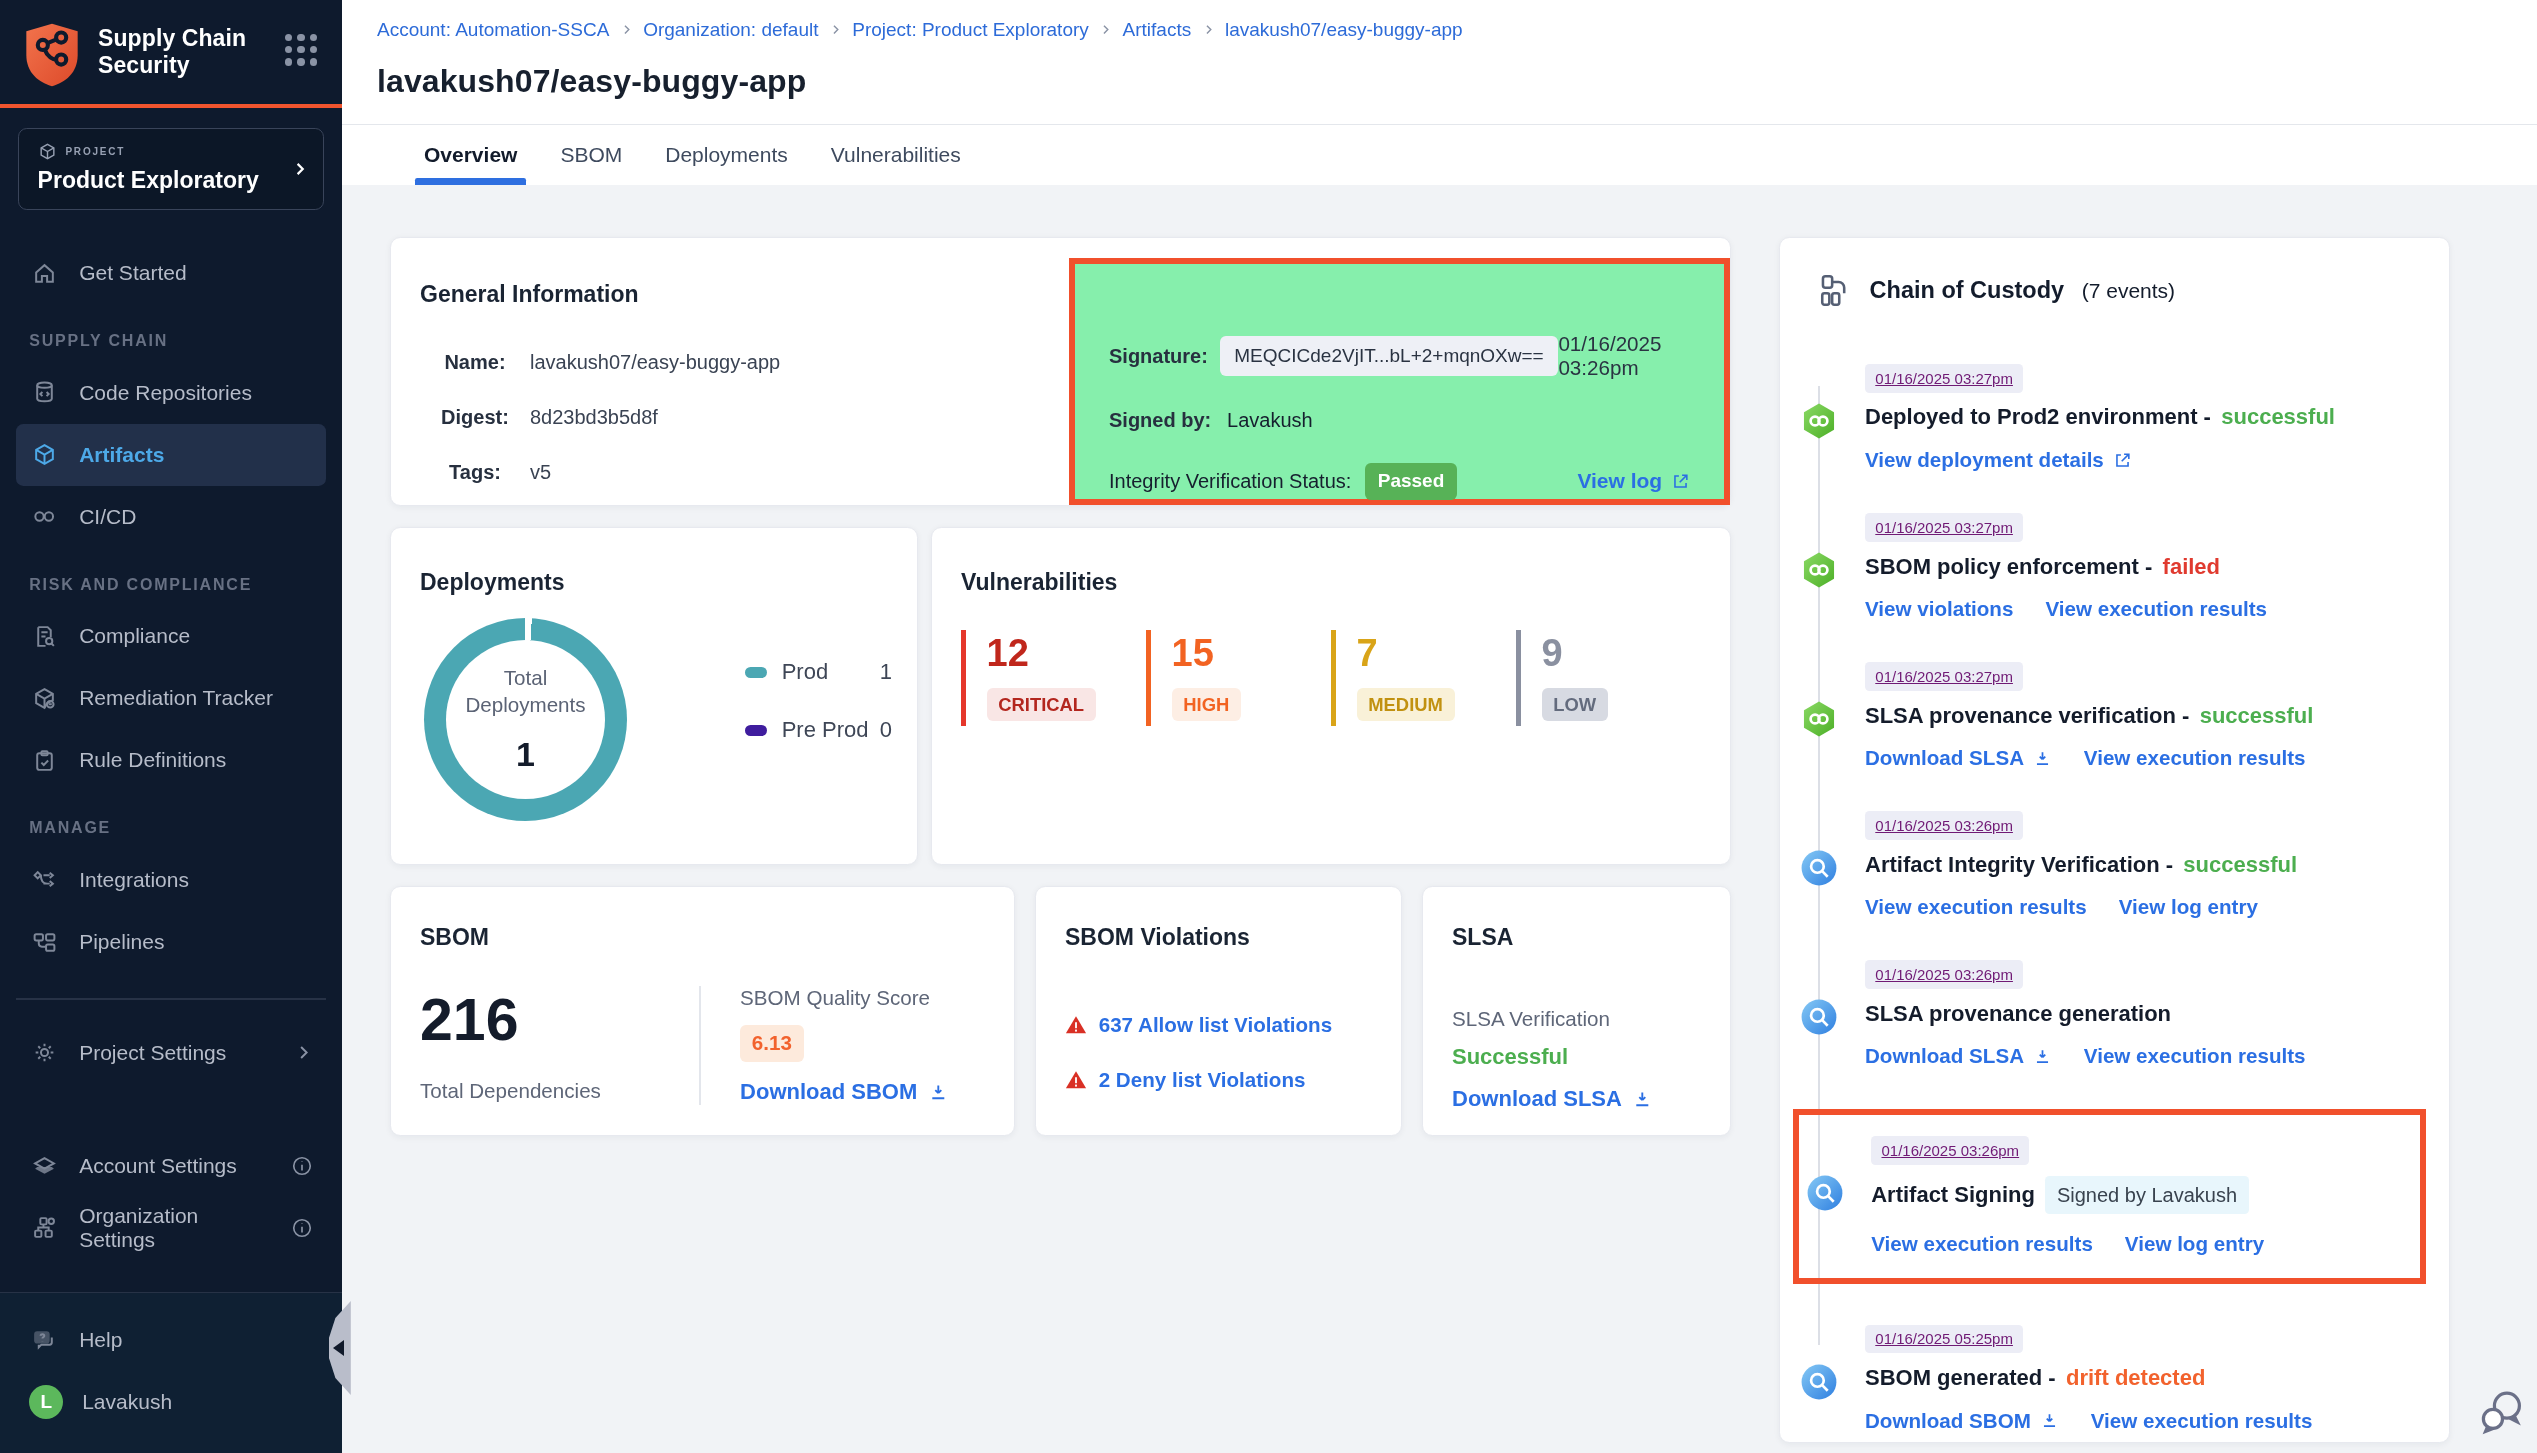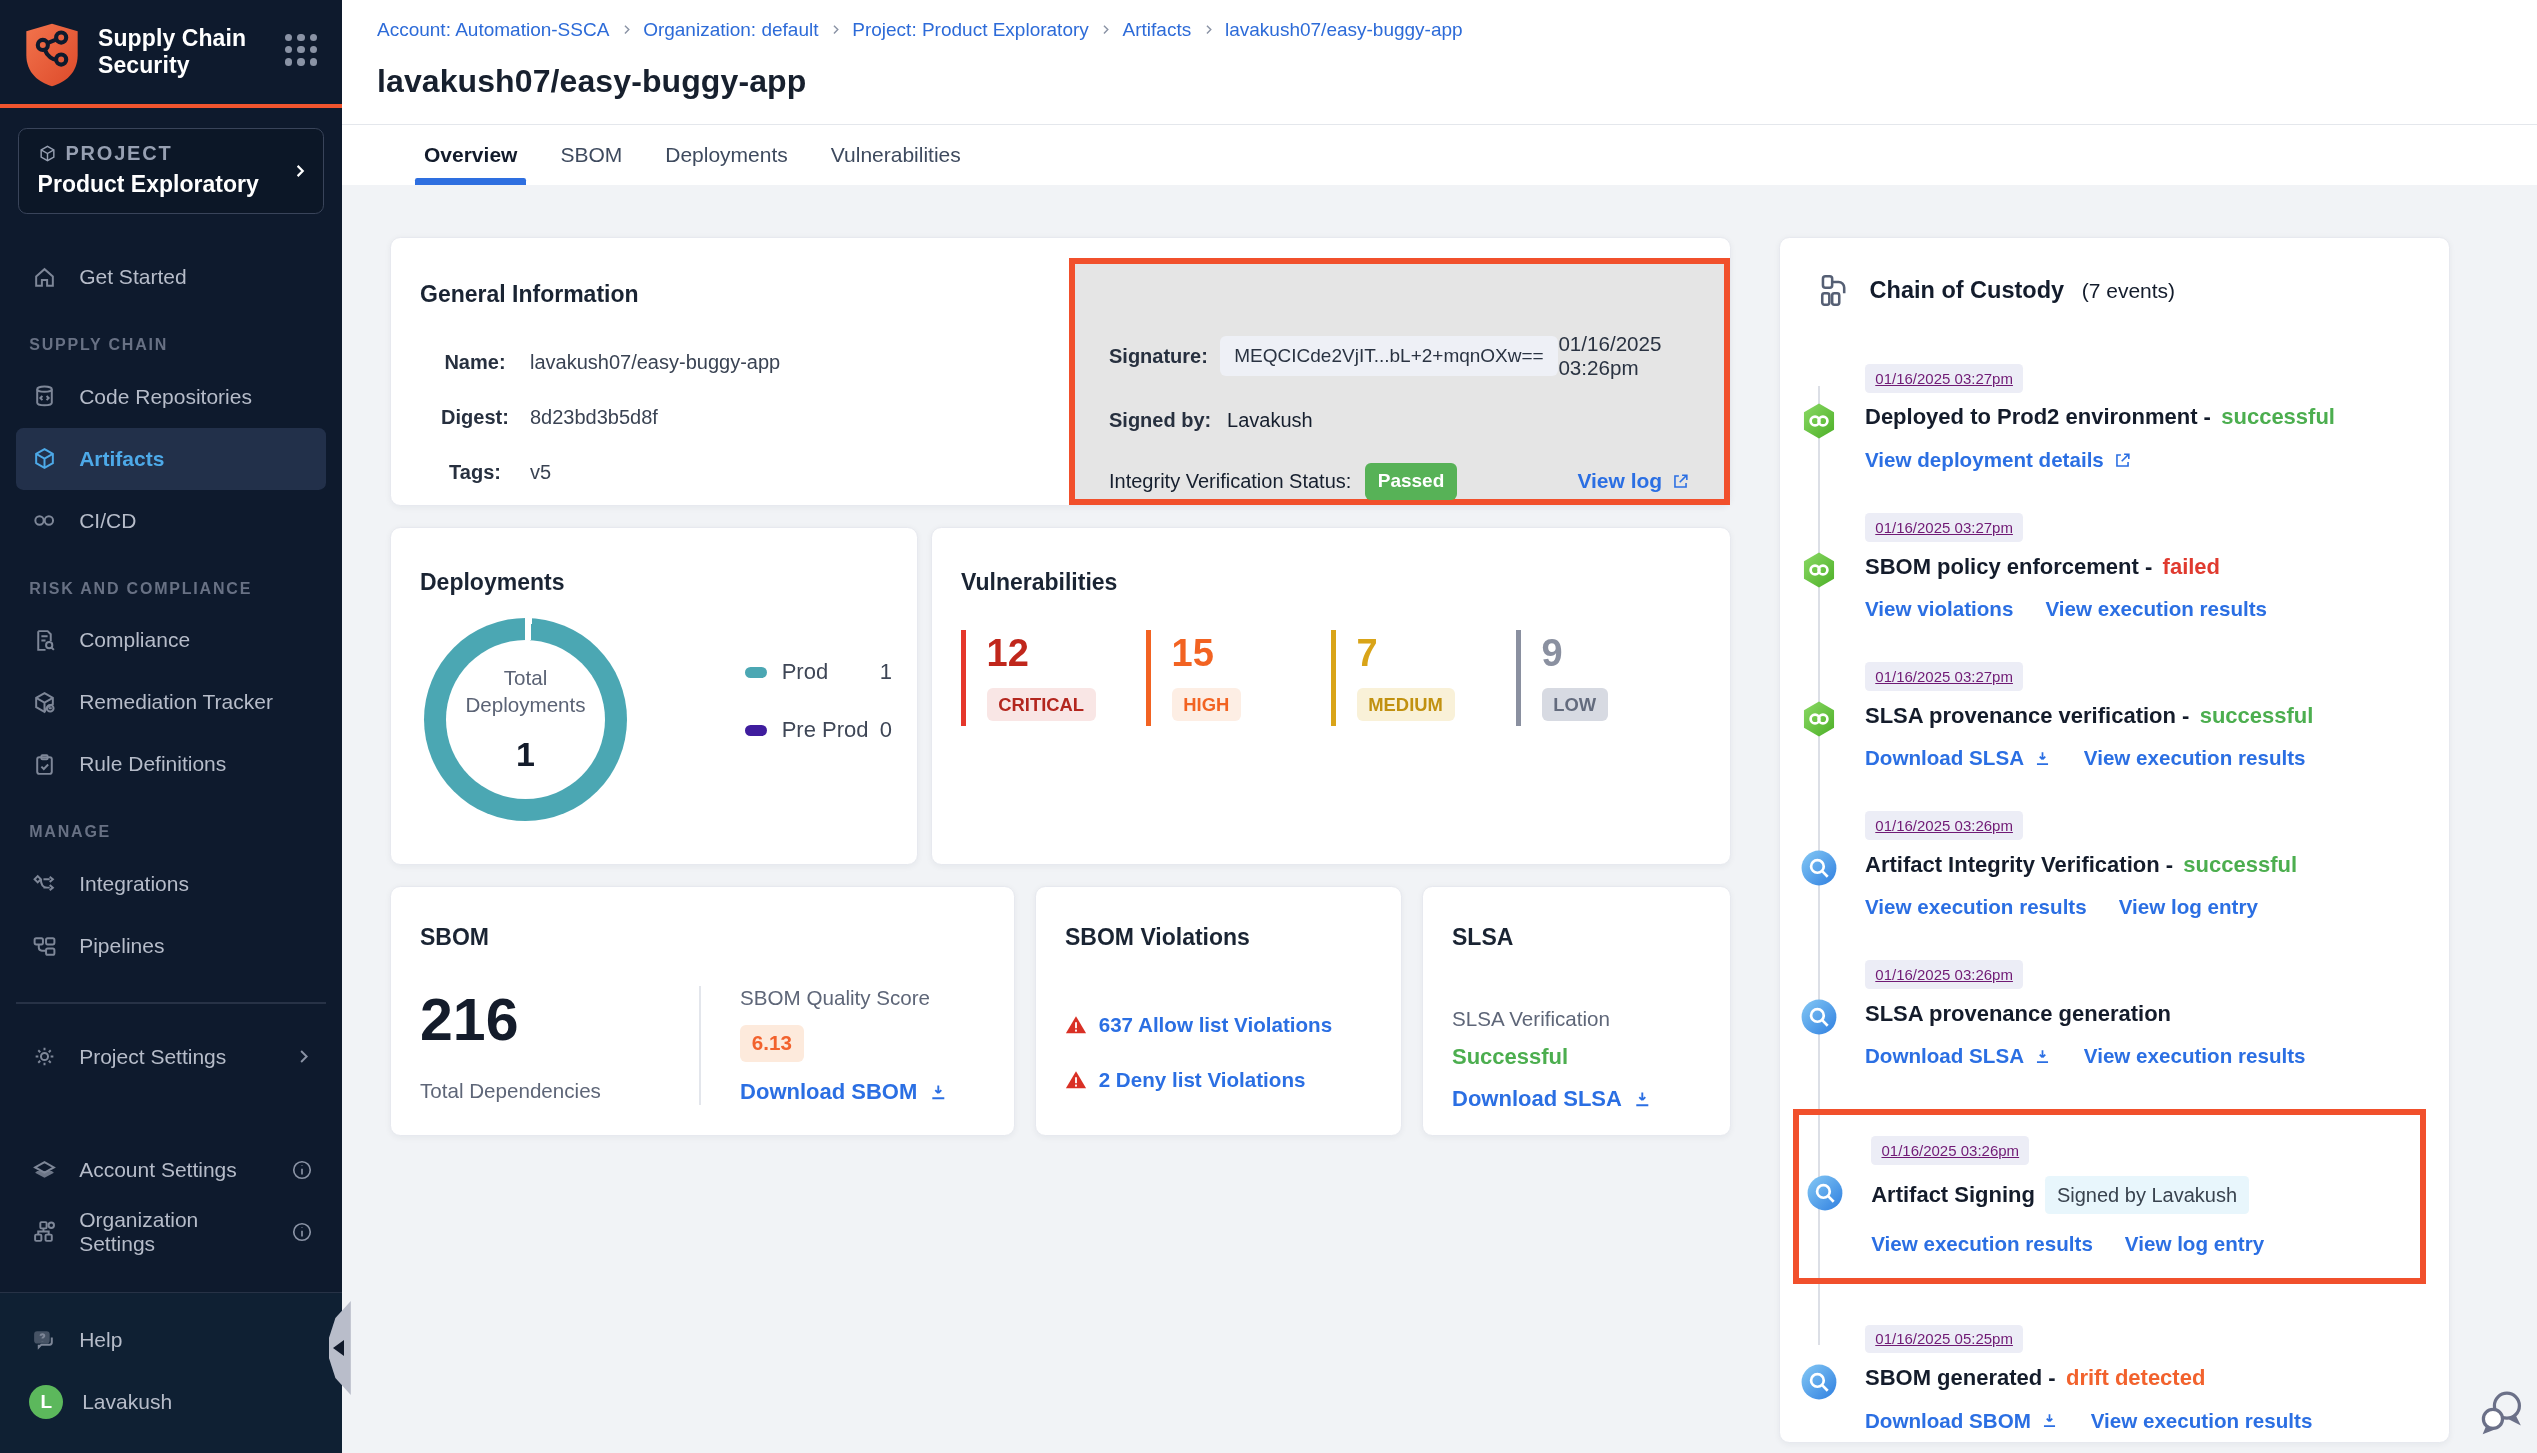--- a/index.html
+++ b/index.html
@@ -7,21 +7,21 @@
   body { font-family:"Liberation Sans", sans-serif; display:flex; background:#f1f3f6; color:#161f2e; position:relative; }
 
   
   .sidebar { width:342px; min-width:342px; background:#0e1a2d; display:flex; flex-direction:column; position:relative; color:#b6bcc9;justify-content:center; }
   .logo-row { display:flex; align-items:flex-start; padding:22px 25px 16px 22px; gap:16px; }
   .brand { flex:1; font-size:23px; line-height:1.18; font-weight:800; color:#ffffff; letter-spacing:0.1px; padding-top:2.9px; }
   .grid-icon { display:grid; grid-template-columns:repeat(3,7.3px); grid-gap:5.1px; padding-top:11.7px; cursor:pointer; }
   .grid-icon i { width:7.3px; height:7.3px; border-radius:50%; background:#8a93a5; }
   .orange-divider { height:3.7px; background:#f0542e; }
   .project-box { margin:20.6px 17.6px 0; border:1.5px solid #39445a; border-radius:8.8px; background:#0c1727; padding:13.2px 41px 14.7px 19px; position:relative; cursor:pointer; }
-  .project-label { display:flex; align-items:center; gap:8.8px; color:#97a0b2; font-size:20px; font-weight:700; letter-spacing:1.8px; }
+  .project-label { display:flex; align-items:center; gap:8.8px; color:#97a0b2; font-size:10px; font-weight:700; letter-spacing:1.8px; }
   .project-name { color:#fff; font-size:23px; font-weight:600; margin-top:5.9px; }
   .project-chevron { position:absolute; right:14.7px; top:50%; transform:translateY(-50%); color:#fff; }
 
   .nav { margin-top:32px; padding:0 16px; }
   .nav-item { display:flex; align-items:center; gap:19px; height:62px; padding:0 13.2px; font-size:21px; border-radius:7.3px; color:#b6bcc9; cursor:pointer; }
   .nav-item .nicon { width:31px; display:flex; justify-content:center; color:#7e8798; flex:none; }
   .nav-item.active { background:#22304a; color:#4da9e8; font-weight:700; }
   .nav-item.active .nicon { color:#4da9e8; }
   .nav-item .trail { margin-left:auto; color:#8a93a5; display:flex; }
   .nav-section { font-size:16px; font-weight:700; letter-spacing:1.8px; color:#687184; padding:28px 13.2px 11.7px; }
@@ -52,21 +52,21 @@
 
   .card { background:#fff; border:0.7px solid #e7e9ef; border-radius:10.3px; box-shadow:0 1.5px 5.9px rgba(25,35,60,.05); }
   .card-title { font-size:23px; font-weight:700; color:#1a2433; }
 
   
   .gi-card { height:269px; padding:43px 29px 0; position:relative; }
   .gi-rows { margin-top:43px; }
   .gi-row { display:flex; margin-bottom:32px; font-size:20px;text-align:center; }
   .gi-row .lbl { font-weight:700; color:#27303f; width:110px; }
   .gi-row .val { color:#3a4353; }
-  .highlight-box { position:absolute; border:6.6px solid #f1502c; background:#e5e5e5; }
+  .highlight-box { position:absolute; border:6.6px solid #f1502c; background:#86efac; }
   .gi-box { left:678px; top:20px; width:661px; height:247px; padding:68px 34px 0; }
   .sig-row { display:flex; align-items:center; font-size:20px; margin-bottom:29px; }
   .sig-row .lbl { font-weight:700; color:#27303f; }
   .sig-pill { background:#eef0f6; border-radius:5.9px; padding:8.8px 14.7px; margin-left:11.7px; font-size:19px; color:#2a3342; }
   .sig-time { margin-left:auto; color:#2a3342; font-size:20.6px; }
   .signed-row { font-size:20px; margin-bottom:31px; }
   .signed-row .lbl { font-weight:700; color:#27303f; margin-right:10.3px; }
   .integrity-row { display:flex; align-items:center; font-size:20px; }
   .badge-passed { background:#57b257; color:#fff; font-size:19px; font-weight:700; border-radius:5.9px; padding:7.3px 13.2px; margin-left:13.2px; }
   .viewlog { margin-left:auto; display:flex; align-items:center; gap:8.8px; color:#2b6fe3; font-size:21px; font-weight:600; cursor:pointer; }

